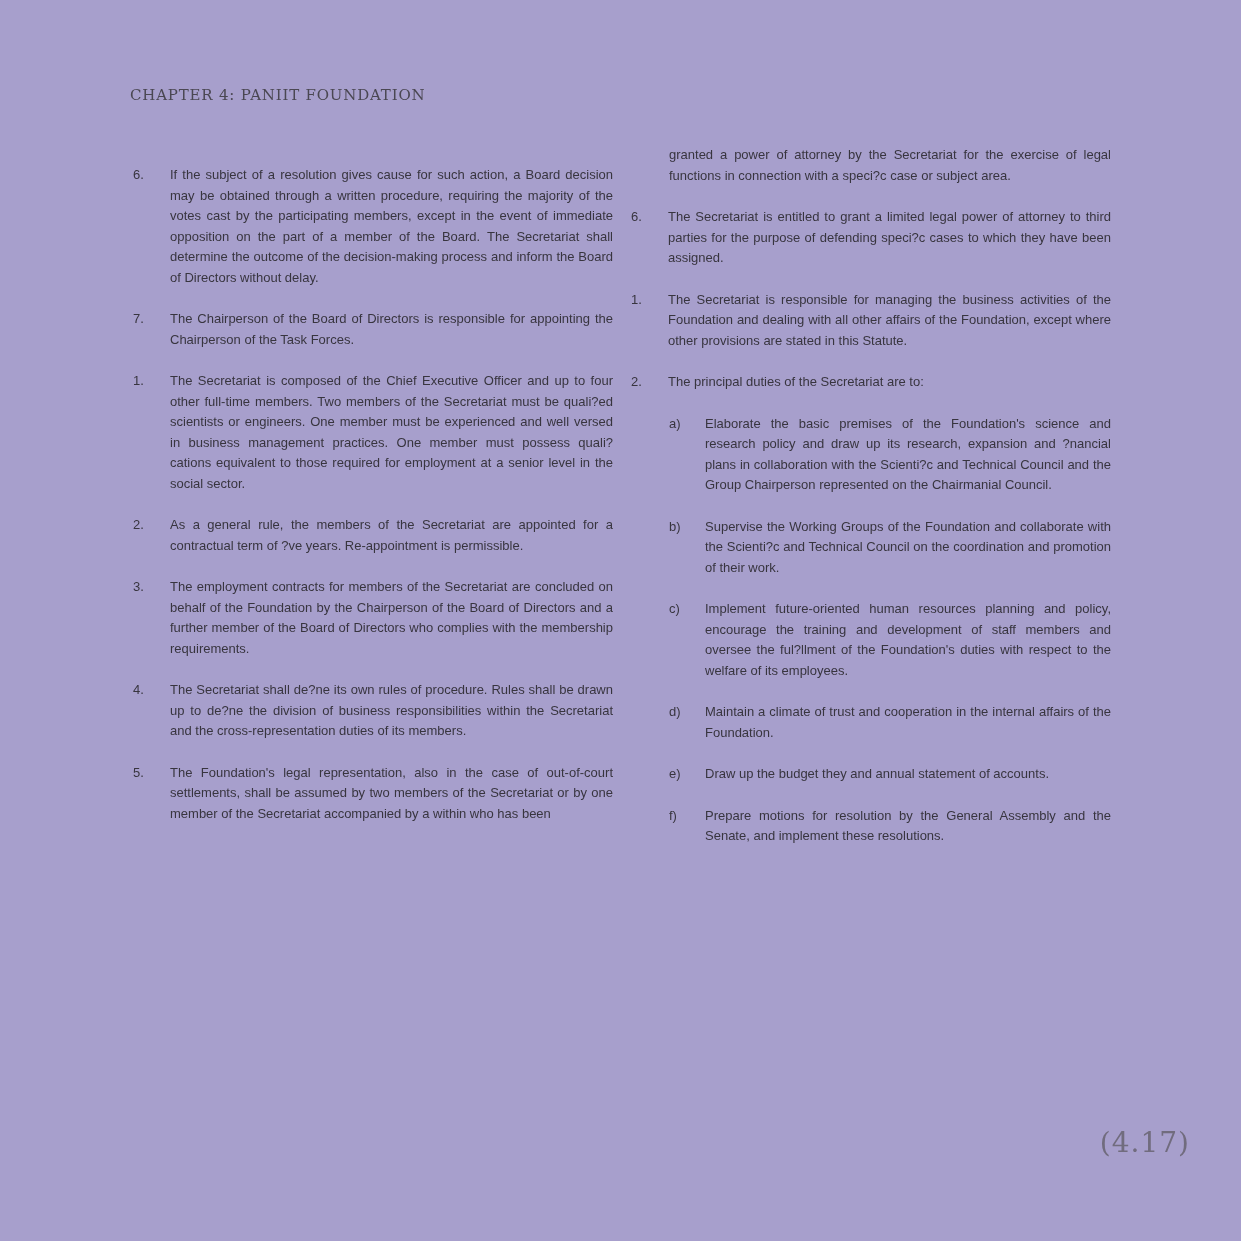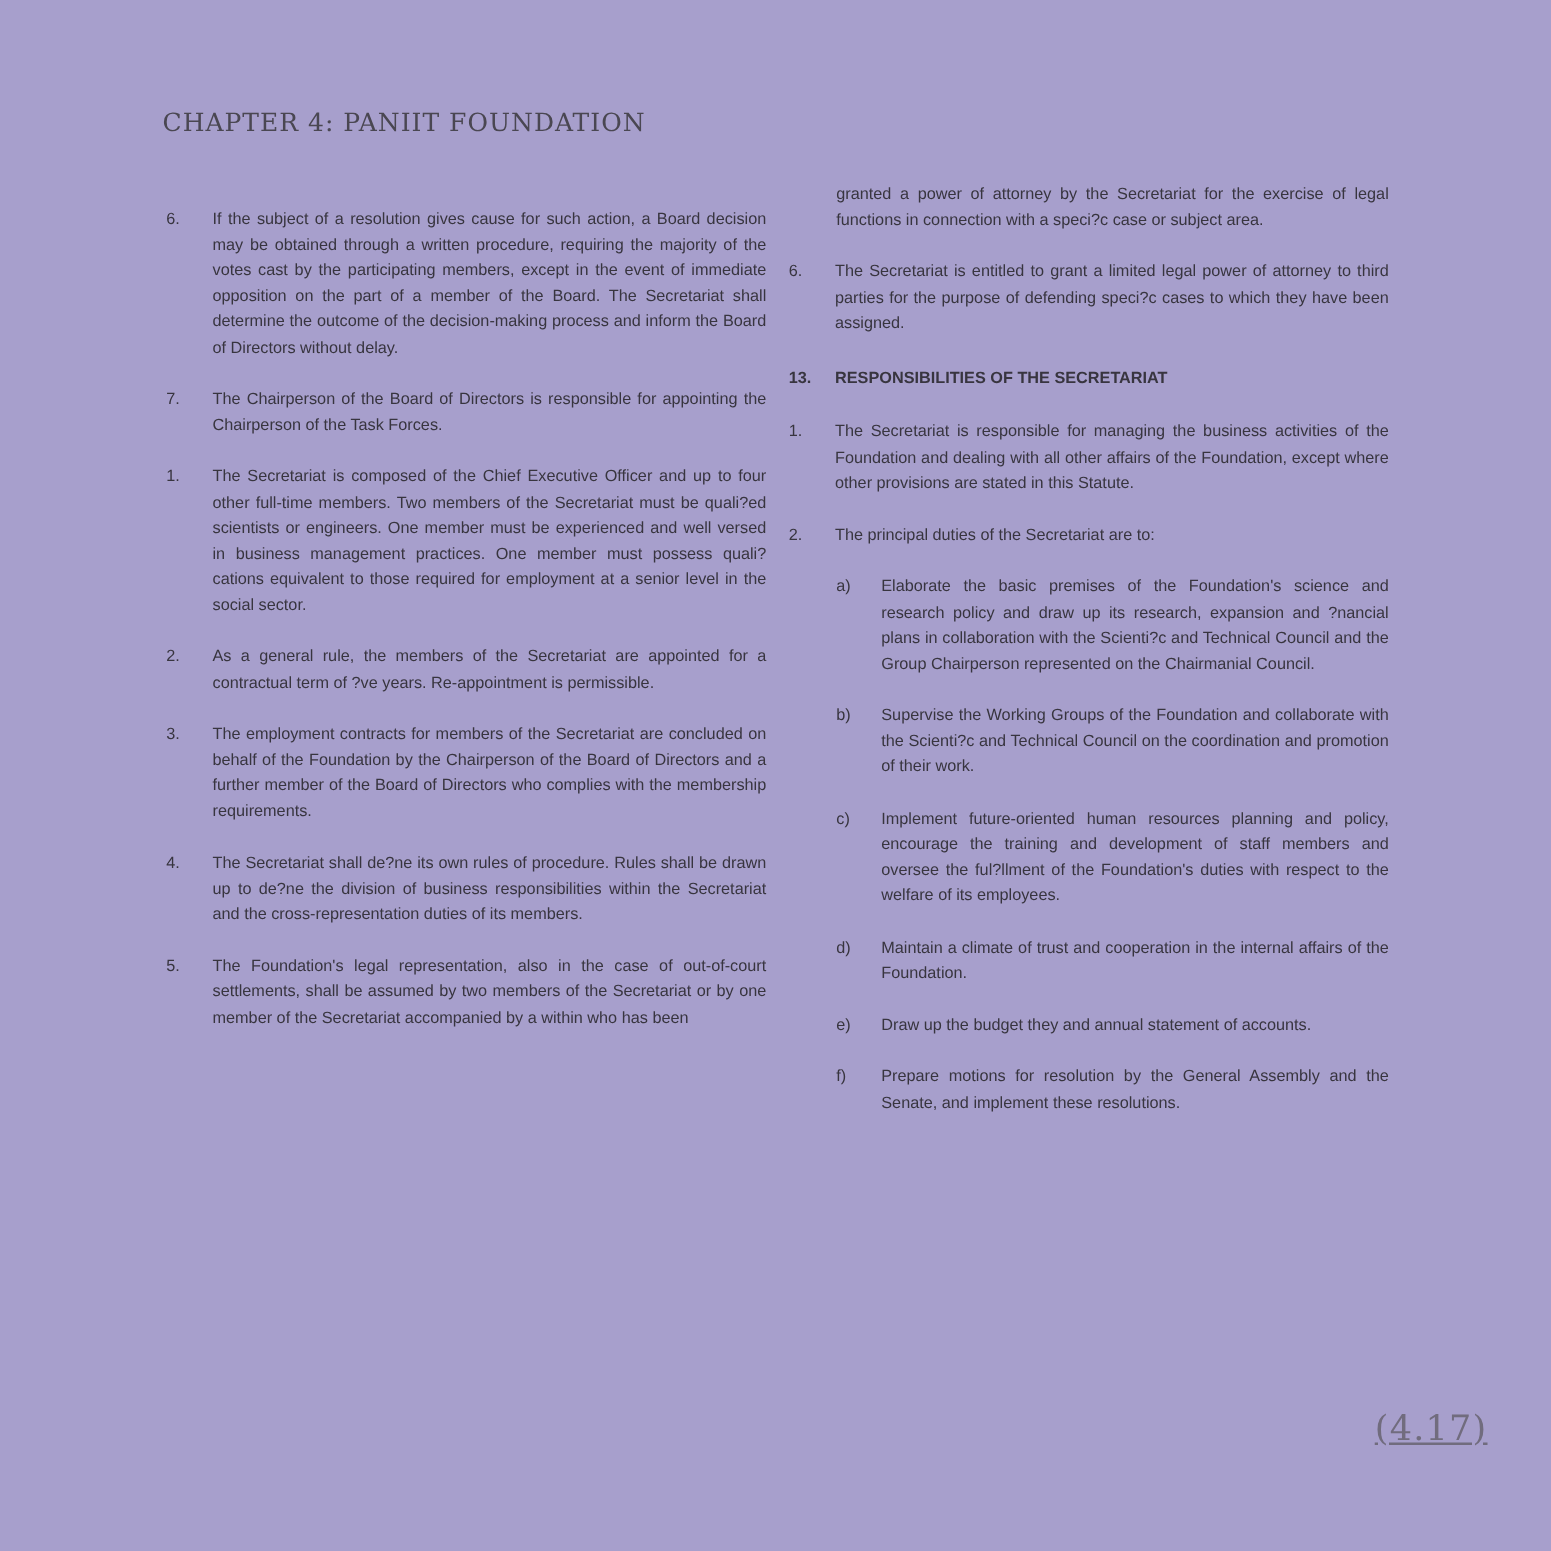--- a/index.html
+++ b/index.html
@@ -13,21 +13,21 @@
     font-family: "Liberation Sans", sans-serif;
     color: #38353f;
     position: relative;
     overflow: hidden;
   }
   .page-header {
     position: absolute;
     left: 130px;
     top: 86px;
     font-family: "DejaVu Serif", serif;
-    font-size: 20px;
+    font-size: 15px;
     letter-spacing: 0.8px;
     color: #4a4752;
     white-space: nowrap;
   }
   .col {
     position: absolute;
     width: 480px;
     font-size: 13px;
     line-height: 20.5px;
   }
@@ -69,21 +69,20 @@
     flex: 0 0 36px;
   }
   .page-number {
     position: absolute;
     right: 51px;
     top: 1126px;
     font-family: "DejaVu Serif", serif;
     font-size: 28px;
     letter-spacing: 1px;
     color: #716c7e;
-    text-decoration: underline;
   }
 </style>
 </head>
 <body>
 
 <div class="page-header">CHAPTER 4: PANIIT FOUNDATION</div>
 
 <div class="col col-left">
 
   <div class="item">
@@ -126,24 +125,20 @@
 
 <div class="col col-right">
 
   <div class="cont">granted a power of attorney by the Secretariat for the exercise of legal functions in connection with a speci?c case or subject area.</div>
 
   <div class="item">
     <span class="num">6.</span>
     <div class="txt">The Secretariat is entitled to grant a limited legal power of attorney to third parties for the purpose of defending speci?c cases to which they have been assigned.</div>
   </div>
 
-  <div class="section-heading">
-    <span class="num">13.</span>
-    <div class="txt">RESPONSIBILITIES OF THE SECRETARIAT</div>
-  </div>
 
   <div class="item">
     <span class="num">1.</span>
     <div class="txt">The Secretariat is responsible for managing the business activities of the Foundation and dealing with all other affairs of the Foundation, except where other provisions are stated in this Statute.</div>
   </div>
 
   <div class="item">
     <span class="num">2.</span>
     <div class="txt">The principal duties of the Secretariat are to:</div>
   </div>

